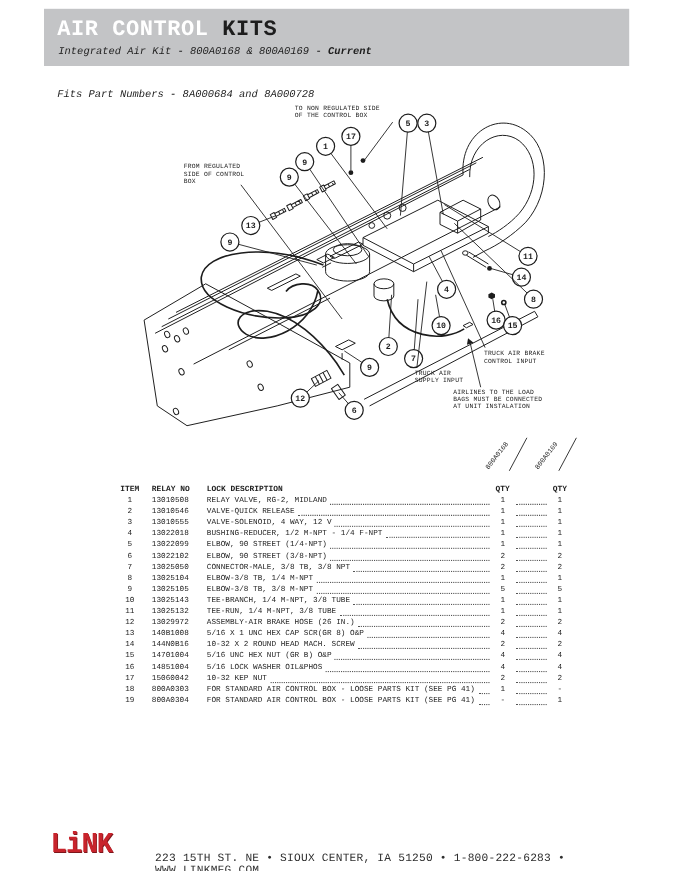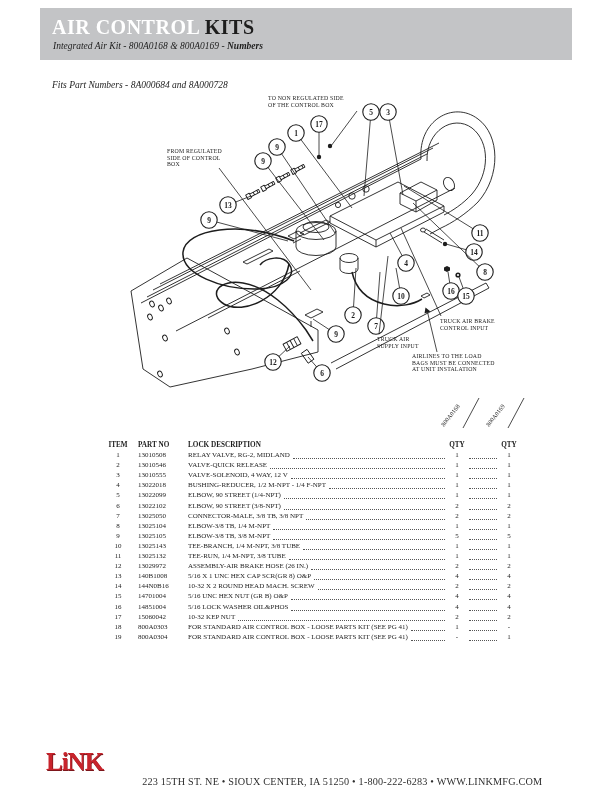--- a/index.html
+++ b/index.html
@@ -1,19 +1,19 @@
 <!DOCTYPE html>
 <html><head>
 <meta charset="utf-8">
 <style>
   html,body{margin:0;padding:0;background:#8a8a8a;}
   .page{
     position:relative; width:612px; height:792px; margin:0 auto;
     background:#ffffff; overflow:hidden;
-    font-family:Liberation Serif, serif; color:#1d1d1d;
+    font-family:Liberation Mono, monospace; color:#1d1d1d;
   }
   
   .band{
     position:absolute; left:40px; top:8px; width:532px; height:52px;
     background:#c3c4c6; padding:0;
   }
   .band .title{
     position:absolute; left:12px; top:8px;
     font-size:20px; font-weight:bold; letter-spacing:0.5px;
   }
@@ -54,21 +54,21 @@
 </head>
 <body>
 
 <div class="page">
 
   <div class="band">
     <div class="title">
       <span class="w">AIR CONTROL</span><span class="k"> KITS</span>
     </div>
     <div class="subtitle">
-      <span>Integrated Air Kit - 800A0168 &amp; 800A0169 - </span><b>Numbers</b>
+      <span>Integrated Air Kit - 800A0168 &amp; 800A0169 - </span><b>Current</b>
     </div>
   </div>
 
   <div class="fits">Fits Part Numbers - 8A000684 and 8A000728</div>
 
   <svg class="diagram" viewBox="0 0 612 792">
 
     <g stroke="#1d1d1d" fill="none" stroke-width="0.9" stroke-linejoin="round">
 
       <path d="M141,303 L421,159"></path>
@@ -297,21 +297,21 @@
       <path d="M463,428 L479,398" stroke="#1d1d1d" stroke-width="0.8" fill="none"></path>
       <path d="M508,428 L524,398" stroke="#1d1d1d" stroke-width="0.8" fill="none"></path>
     <text transform="translate(444,427) rotate(-52)" font-size="6.2" fill="#1d1d1d">800A0168</text>
         <text transform="translate(489,427) rotate(-52)" font-size="6.2" fill="#1d1d1d">800A0169</text>
       </g>
   </svg>
 
   <div class="ptable">
     <div class="prow phead">
       <span class="c-item">ITEM</span>
-      <span class="c-part">PART NO</span>
+      <span class="c-part">RELAY NO</span>
       <span class="c-desc">LOCK DESCRIPTION</span>
       <span class="lead"></span>
       <span class="c-qty">QTY</span>
       <span class="lead lead2"></span>
       <span class="c-qty">QTY</span>
     </div>
     <div id="tbody">
         <div class="prow">
           <span class="c-item">1</span>
           <span class="c-part">13010508</span>

